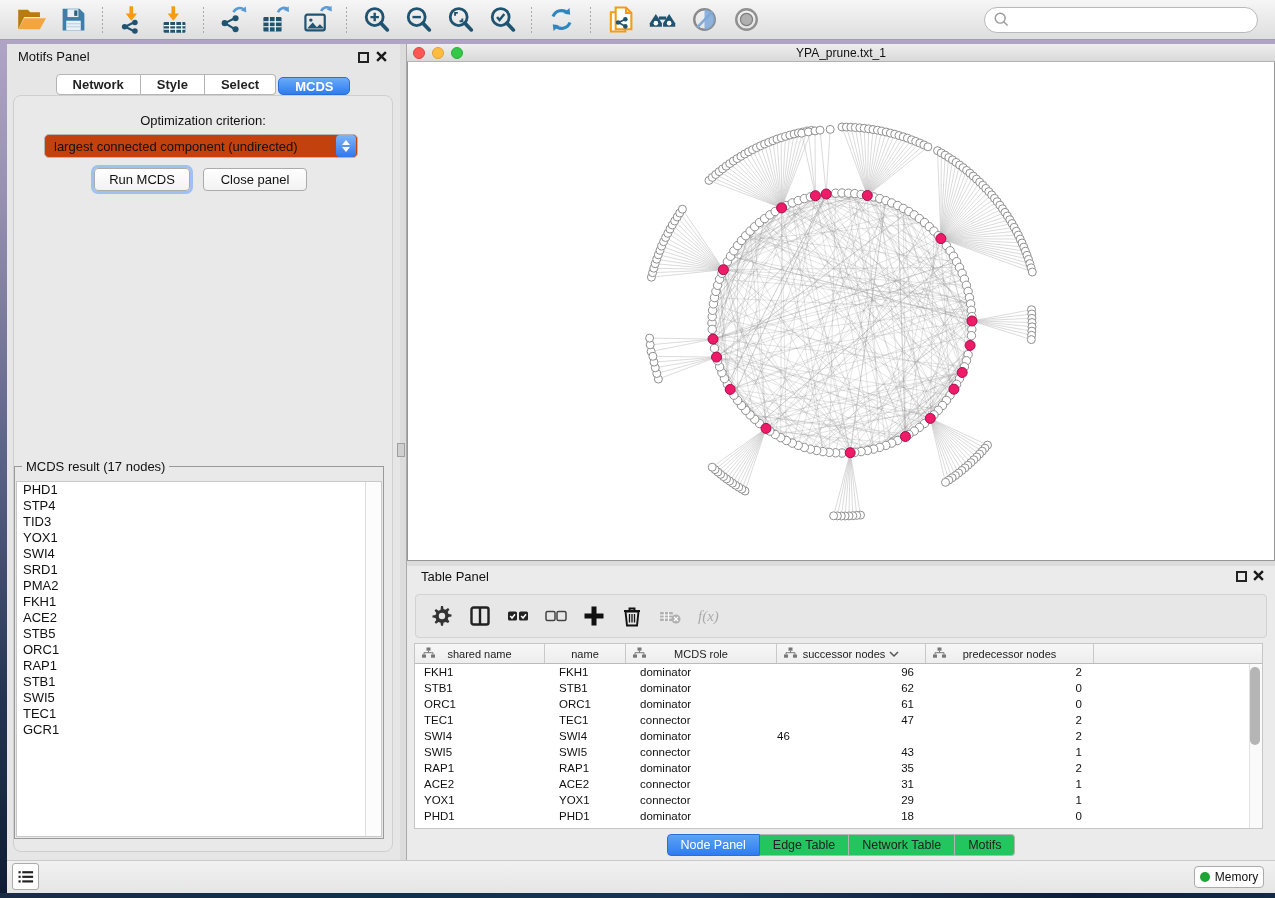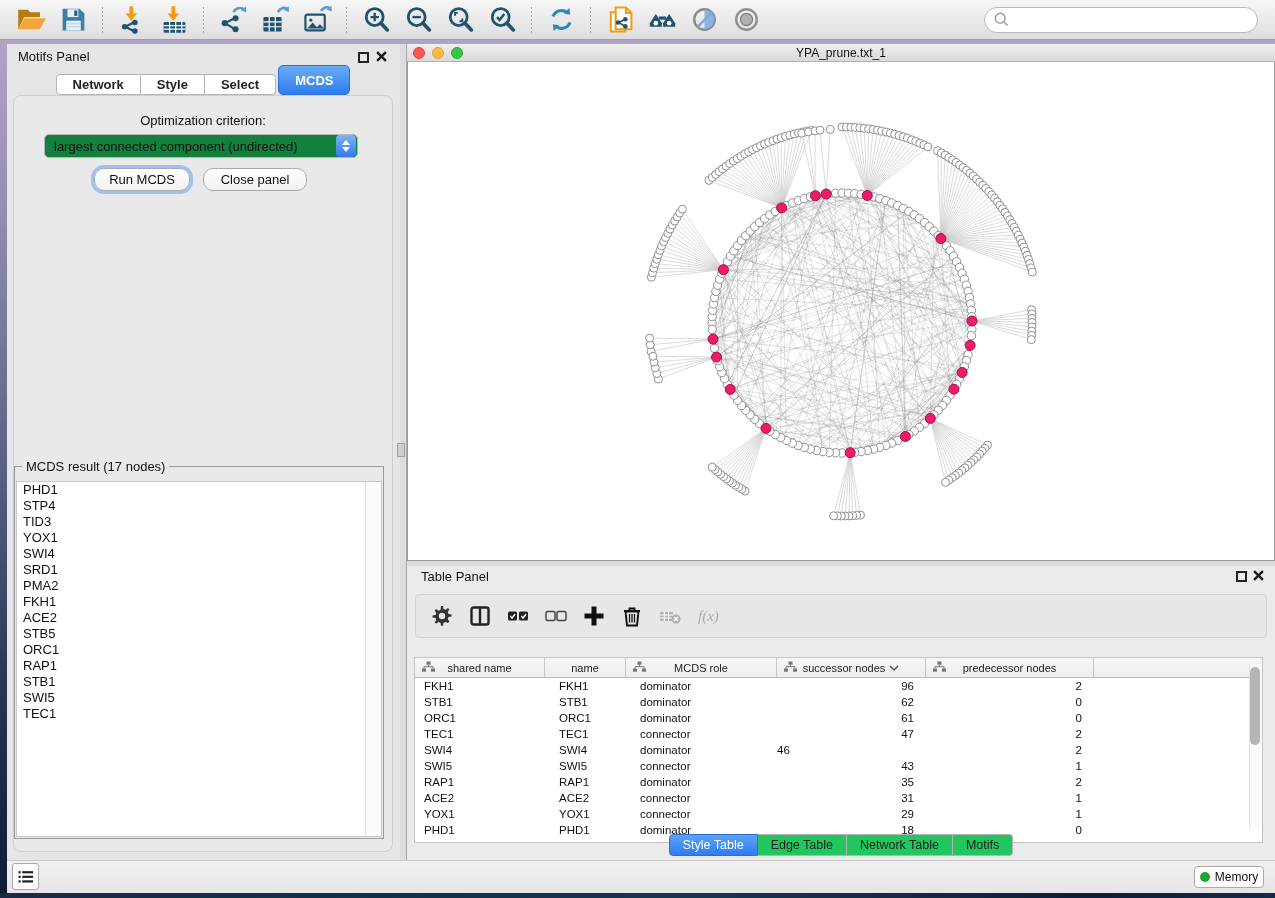--- a/index.html
+++ b/index.html
@@ -20,27 +20,27 @@
 
   
   .control-panel { left:7px; top:44px; width:393px; height:816px; background:#e6e6e6; }
   .cp-title { left:18px; top:49px; font-size:13px; color:#111; }
   .win-float { width:11px; height:11px; border:2px solid #222; background:transparent; cursor:pointer; }
   .win-close { cursor:pointer; }
   .cp-tabs { left:13px; top:72px; width:380px; height:23px; display:flex; justify-content:center; align-items:flex-end; }
   .cp-tab { height:21px; padding:0 16px; background:#fff; border:1px solid #b4b4b4; border-left-width:0; font-size:13px; color:#222; display:flex; align-items:center; cursor:pointer;font-weight:bold; }
   .cp-tab:first-child { border-left-width:1px; border-radius:4px 0 0 4px; }
   .cp-tab.last-inactive { border-radius:0 4px 4px 0; }
-  .cp-tab.active { background:linear-gradient(#6aacf8,#2e7cf0); color:#fff; border:1px solid #2a6fd8; border-radius:5px; height:30px; margin-left:2px; font-weight:bold; }
+  .cp-tab.active { background:linear-gradient(#6aacf8,#2e7cf0); color:#fff; border:1px solid #2a6fd8; border-radius:5px; height:18px; margin-left:2px; font-weight:bold; }
   .cp-box { left:13px; top:95px; width:380px; height:757px; background:#e9e9e9; border:1px solid #cfcfcf; border-radius:8px; }
   .opt-label { left:13px; top:113px; width:380px; text-align:center; font-size:13px; color:#111; }
-  .select { left:44px; top:134px; width:314px; height:24px; background:#15803d; border:1px solid #b5b5b5; border-radius:5px; display:flex; align-items:center; cursor:pointer; }
+  .select { left:44px; top:134px; width:314px; height:24px; background:#c2410c; border:1px solid #b5b5b5; border-radius:5px; display:flex; align-items:center; cursor:pointer; }
   .select-value { flex:1; font-size:13px; color:#111; padding-left:9px; white-space:nowrap; overflow:hidden; }
   .select-stepper { width:20px; height:22px; margin-right:1px; border-radius:4px; background:linear-gradient(#7db4f8,#3178ef); display:flex; flex-direction:column; align-items:center; justify-content:center; gap:2px; }
-  .btn { background:linear-gradient(#ffffff,#f2f2f2); border:1px solid #ababab; border-radius:10px; font-size:13px; color:#111; display:flex; align-items:center; justify-content:center; cursor:pointer; font-family:"Liberation Sans",sans-serif; }
+  .btn { background:linear-gradient(#ffffff,#f2f2f2); border:1px solid #ababab; border-radius:4px; font-size:13px; color:#111; display:flex; align-items:center; justify-content:center; cursor:pointer; font-family:"Liberation Sans",sans-serif; }
   .btn-run { left:94px; top:168px; width:96px; height:23px; box-shadow:0 0 0 3px rgba(110,165,250,.6); }
   .btn-closepanel { left:203px; top:168px; width:104px; height:23px; }
   .groupbox { left:14px; top:466px; width:370px; height:373px; border:1px solid #9a9a9a; }
   .groupbox-legend { left:22px; top:459px; background:#e9e9e9; padding:0 4px; font-size:13px; color:#111; }
   .mcds-list { left:16px; top:481px; width:366px; height:356px; background:#fff; border:1px solid #c9c9c9; overflow:hidden; }
   .mcds-item { font-size:13px; color:#111; line-height:16px; padding-left:6px; cursor:default; }
   .mcds-scroll { left:365px; top:482px; width:16px; height:354px; background:#fcfcfc; border-left:1px solid #ddd; }
 
   
   .v-splitter { left:400px; top:44px; width:7px; height:816px; background:#dcdcdc; border-right:1px solid #a9a9a9; }
@@ -54,21 +54,21 @@
   .light { width:12px; height:12px; border-radius:50%; cursor:pointer; }
   .net-title { font-size:12px; color:#111; }
   .net-canvas { left:408px; top:62px; width:866px; height:498px; background:#fff; overflow:hidden; }
 
   
   .table-panel { left:407px; top:566px; width:868px; height:294px; background:#ebebeb; }
   .tp-title { left:421px; top:569px; font-size:13px; color:#111; }
   .tp-toolbar { left:415px; top:594px; width:852px; height:44px; background:#e7e7e7; border:1px solid #d2d2d2; border-radius:4px; display:flex; align-items:center; padding-left:8px; }
   .tpbtn { width:36px; height:36px; display:flex; align-items:center; justify-content:center; cursor:pointer; margin-right:2px; }
   .tpbtn.disabled { cursor:default; }
-  .ntable { left:414px; top:643px; width:849px; height:186px; background:#fff; border:1px solid #c6c6c6;margin-top:14px; }
+  .ntable { left:414px; top:643px; width:849px; height:186px; background:#fff; border:1px solid #c6c6c6; }
   .thead { display:flex; height:20px; background:linear-gradient(#f7f7f7,#ededed); border-bottom:1px solid #bbb; }
   .th { display:flex; align-items:center; justify-content:center; gap:4px; border-right:1px solid #c9c9c9; font-size:11px; color:#222; position:relative; cursor:pointer; }
   .th .hicon { margin-left:4px; position:absolute; left:2px; }
   .th.nofill { border-right:none; flex:1; cursor:default; }
   .trow { display:flex; height:16px; align-items:center; cursor:pointer; }
   .td { font-size:11.5px; color:#111; white-space:nowrap; overflow:hidden; }
   .tscroll { left:1249px; top:664px; width:13px; height:164px; background:#fafafa; border-left:1px solid #e2e2e2; }
   .tthumb { left:1250px; top:667px; width:10px; height:78px; background:#b5b5b5; border-radius:5px; cursor:pointer; }
   .bottom-tabs { left:407px; top:832px; width:868px; height:25px; display:flex; justify-content:center; align-items:center; }
   .bt-tab { height:22px; padding:0 13px; display:flex; align-items:center; background:#22c55e; border:1px solid #b4b4b4; border-left-width:0; font-size:12.5px; color:#222; cursor:pointer; }
@@ -290,20 +290,21 @@
       <div class="mcds-item">SRD1</div>
       <div class="mcds-item">PMA2</div>
       <div class="mcds-item">FKH1</div>
       <div class="mcds-item">ACE2</div>
       <div class="mcds-item">STB5</div>
       <div class="mcds-item">ORC1</div>
       <div class="mcds-item">RAP1</div>
       <div class="mcds-item">STB1</div>
       <div class="mcds-item">SWI5</div>
       <div class="mcds-item">TEC1</div>
+      <div class="mcds-item">GCR1</div>
     </div>
   <div class="mcds-scroll abs"></div>
 
   <div class="v-splitter abs"></div>
   <div class="v-splitter-handle abs"></div>
   <div class="h-splitter abs"></div>
 
   <div class="network-window abs"></div>
   <div class="net-titlebar abs">
     <div class="traffic">
@@ -788,21 +789,21 @@
           <div class="td" style="width: 81px; padding-left: 14px;">PHD1</div>
           <div class="td" style="width: 151px; padding-left: 14px;">dominator</div>
           <div class="td" style="width: 149px; text-align: right; padding-right: 12px;">18</div>
           <div class="td" style="width: 168px; text-align: right; padding-right: 12px;">0</div>
         </div>
       </div>
   </div>
   <div class="tscroll abs"></div>
   <div class="tthumb abs"></div>
   <div class="bottom-tabs abs" id="bottom-tabs">
-      <div class="bt-tab active">Style Table</div>
+      <div class="bt-tab active">Node Panel</div>
       <div class="bt-tab">Edge Table</div>
       <div class="bt-tab">Network Table</div>
       <div class="bt-tab">Motifs</div>
     </div>
 
   <div class="status-bar abs"></div>
   <div class="list-btn abs">
     <svg width="20" height="20" viewBox="0 0 24 24">
         <g fill="#222">
           <rect x="3" y="5" width="2.6" height="2.6"></rect>

